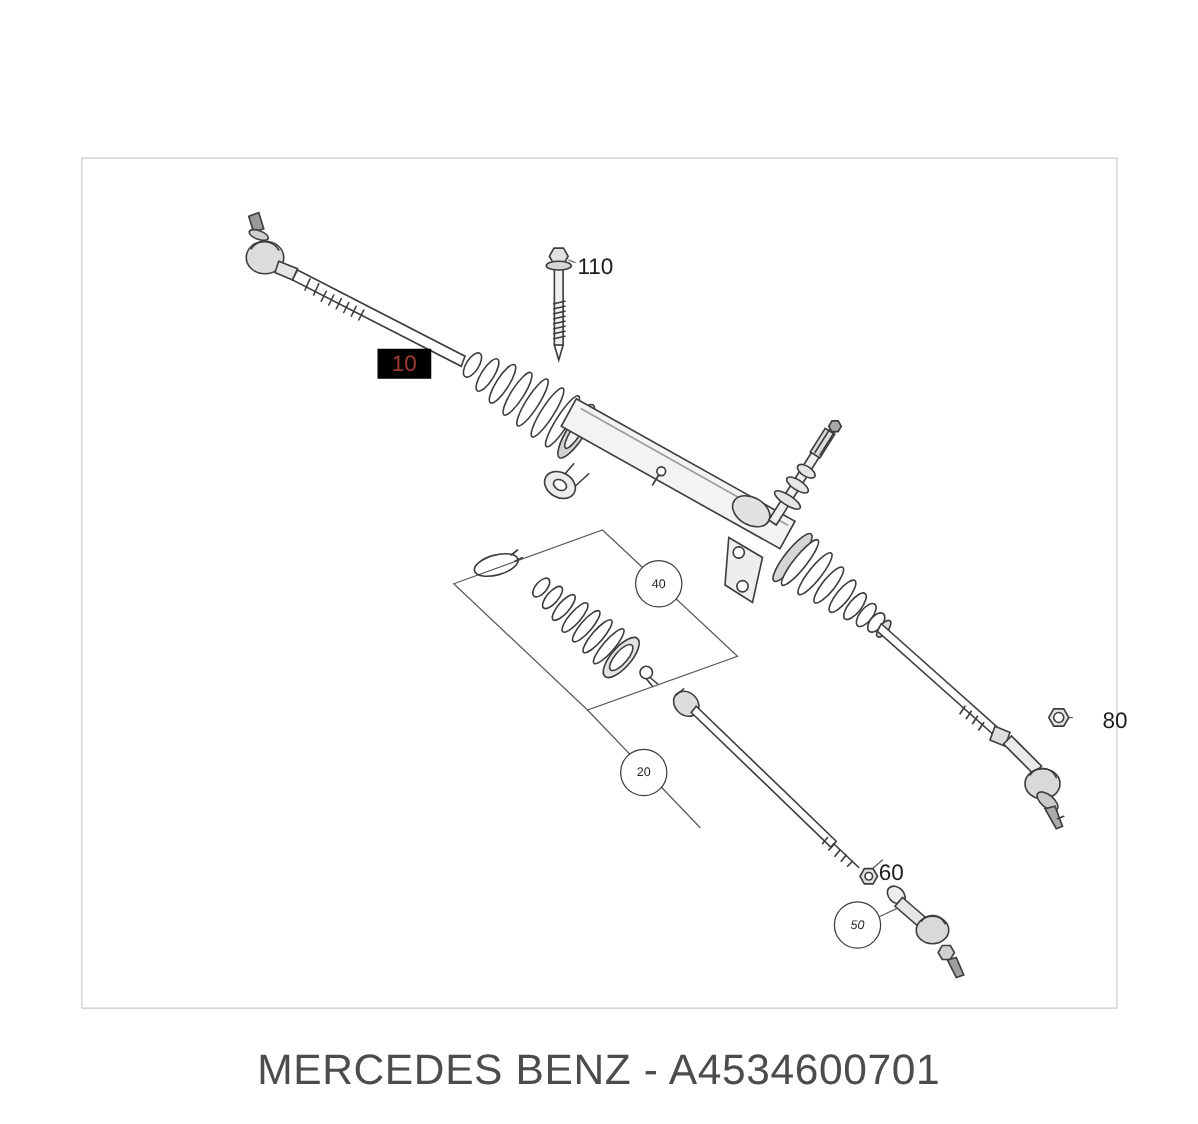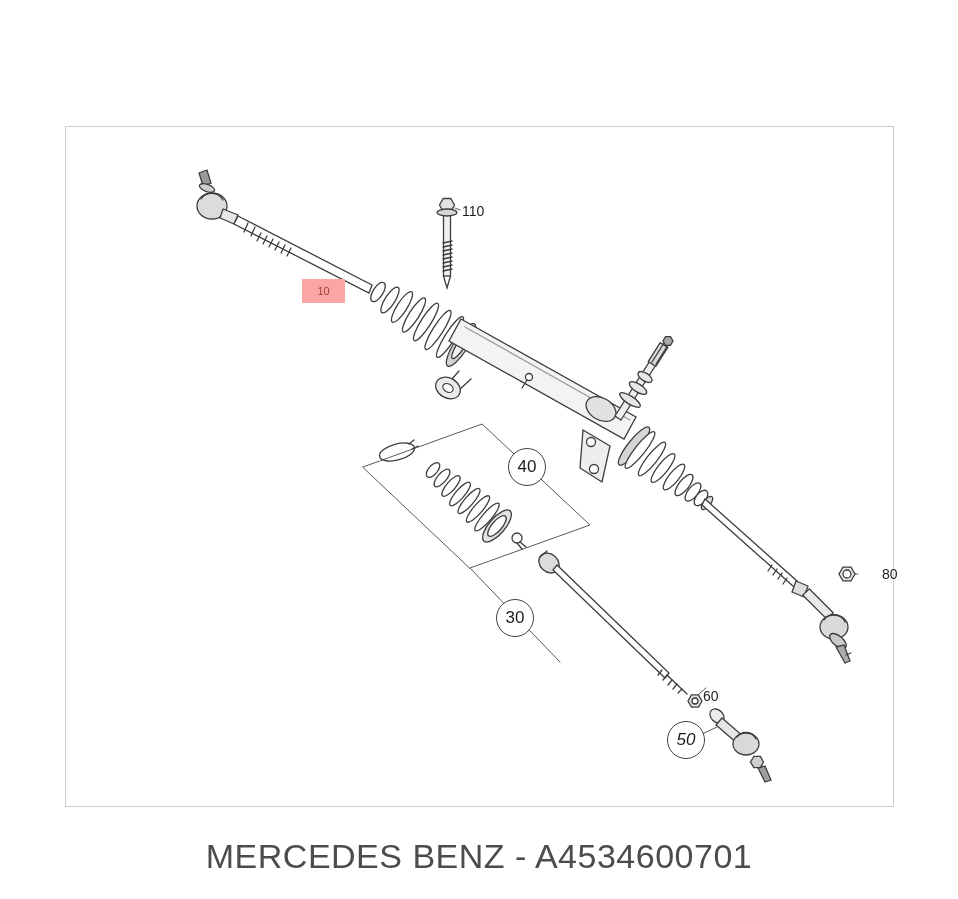--- a/index.html
+++ b/index.html
@@ -1,26 +1,26 @@
 <!DOCTYPE html>
 <html><head>
 <meta charset="utf-8">
 <style>
   html,body{margin:0;padding:0;background:#ffffff;}
   .page{position:relative;width:958px;height:899px;background:#ffffff;overflow:hidden;
         font-family:"Liberation Sans",sans-serif;}
   .frame{position:absolute;left:65px;top:126px;width:827px;height:679px;
          border:1px solid #cccccc;background:#ffffff;}
   svg.drawing{position:absolute;left:0;top:0;width:958px;height:899px;}
-  .callout-plain{position:absolute;font-size:14px;color:#1d1d1d;white-space:nowrap;}
+  .callout-plain{position:absolute;font-size:18px;color:#1d1d1d;white-space:nowrap;}
   .callout-circle{position:absolute;width:38px;height:38px;border:1.4px solid #3f3f3f;
         border-radius:50%;background:#ffffff;display:flex;align-items:center;
-        justify-content:center;font-size:17px;color:#1d1d1d;box-sizing:border-box;}
+        justify-content:center;font-size:10px;color:#1d1d1d;box-sizing:border-box;}
   .callout-selected{position:absolute;left:302px;top:279px;width:43px;height:24px;
-        background:#fca5a5;color:#9c3b33;font-size:11px;display:flex;align-items:center;
+        background:#000000;color:#9c3b33;font-size:18px;display:flex;align-items:center;
         justify-content:center;cursor:pointer;}
   .footer{position:absolute;left:0;top:837px;width:100%;display:flex;
         justify-content:center;gap:56px;font-size:34px;color:#4c4c4c;letter-spacing:0.5px;}
 </style>
 </head>
 <body>
 
 <div class="page">
   <div class="frame"></div>
 
@@ -160,21 +160,21 @@
       </g>
     </g>
   </svg>
 
   <div class="callout-plain" style="left:462px;top:203px;">110</div>
 
   <div class="callout-selected">10</div>
 
   <div class="callout-circle" style="left:508px;top:448px;">40</div>
 
-  <div class="callout-circle" style="left:496px;top:599px;">30</div>
+  <div class="callout-circle" style="left:496px;top:599px;">20</div>
 
   <div class="callout-circle" style="left:667px;top:721px;font-style:italic;">50</div>
 
   <div class="callout-plain" style="left:703px;top:676px;margin-top:12px;">60</div>
 
   <div class="callout-plain" style="left:882px;top:566px;">80</div>
 
   <div class="footer">
     <span>MERCEDES BENZ - A4534600701</span>
   </div>

